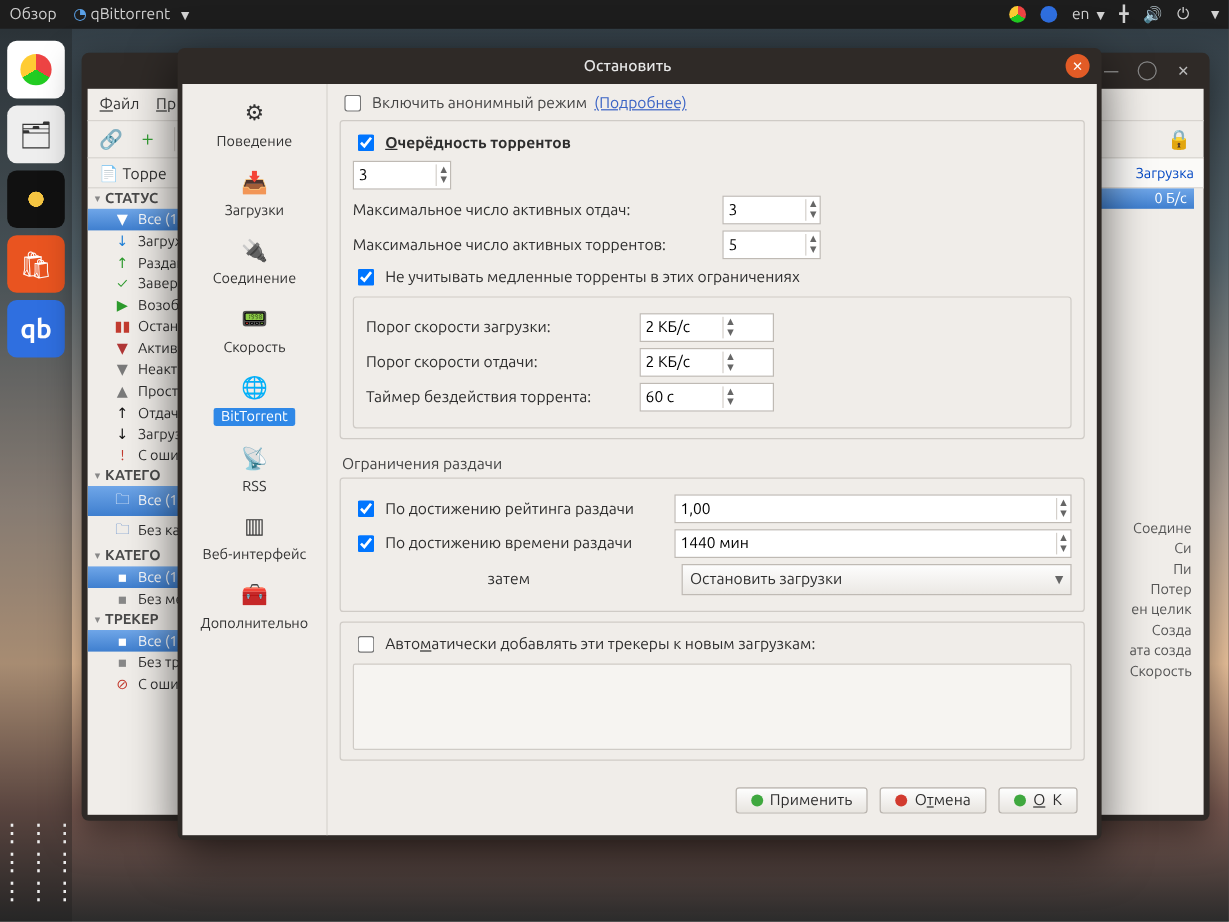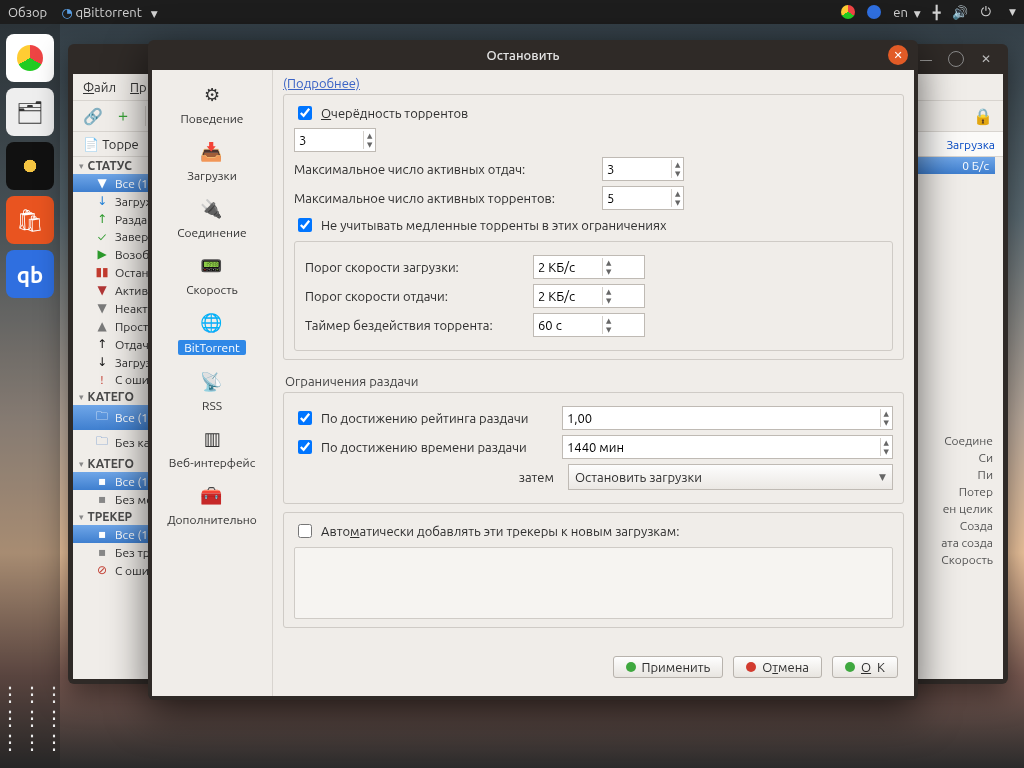--- a/index.html
+++ b/index.html
@@ -278,27 +278,31 @@
           <div class="cat-item"><div class="cic">📥</div><span class="lbl">Загрузки</span></div>
           <div class="cat-item"><div class="cic">🔌</div><span class="lbl">Соединение</span></div>
           <div class="cat-item"><div class="cic">📟</div><span class="lbl">Скорость</span></div>
           <div class="cat-item sel"><div class="cic">🌐</div><span class="lbl">BitTorrent</span></div>
           <div class="cat-item"><div class="cic">📡</div><span class="lbl">RSS</span></div>
           <div class="cat-item"><div class="cic">▥</div><span class="lbl">Веб-интерфейс</span></div>
           <div class="cat-item"><div class="cic">🧰</div><span class="lbl">Дополнительно</span></div>
         </div>
       <div class="pane">
         <div class="toprow">
+          <label class="ck">
+              <input type="checkbox" style="">
+              <span>Включить анонимный режим</span>
+            </label>
           <span class="linkish">(Подробнее)</span>
         </div>
 
         <div class="group">
           <label class="ck">
               <input type="checkbox" checked="" style="">
-              <span style="font-weight:400"><u>О</u>черёдность торрентов</span>
+              <span style="font-weight:700"><u>О</u>черёдность торрентов</span>
             </label>
           <div class="row">
               <div class="spin">
                 <input value="3" style="">
                 <div class="arrs">
                   <span>▲</span>
                   <span>▼</span>
                 </div>
               </div>
             </div>
@@ -382,21 +386,21 @@
               </label>
             <div class="spin wide">
                 <input style="width: 100%;" value="1440 мин">
                 <div class="arrs">
                   <span>▲</span>
                   <span>▼</span>
                 </div>
               </div>
           </div>
           <div class="row">
-            <div style="width:260px;text-align:right;padding-right:6px">затем</div>
+            <div style="width:260px;text-align:center;padding-right:6px">затем</div>
             <div class="select">
                 <span>Остановить загрузки</span>
                 <span class="dd">▼</span>
               </div>
           </div>
         </div>
 
         <div class="group">
           <label class="ck">
               <input type="checkbox" style="">

